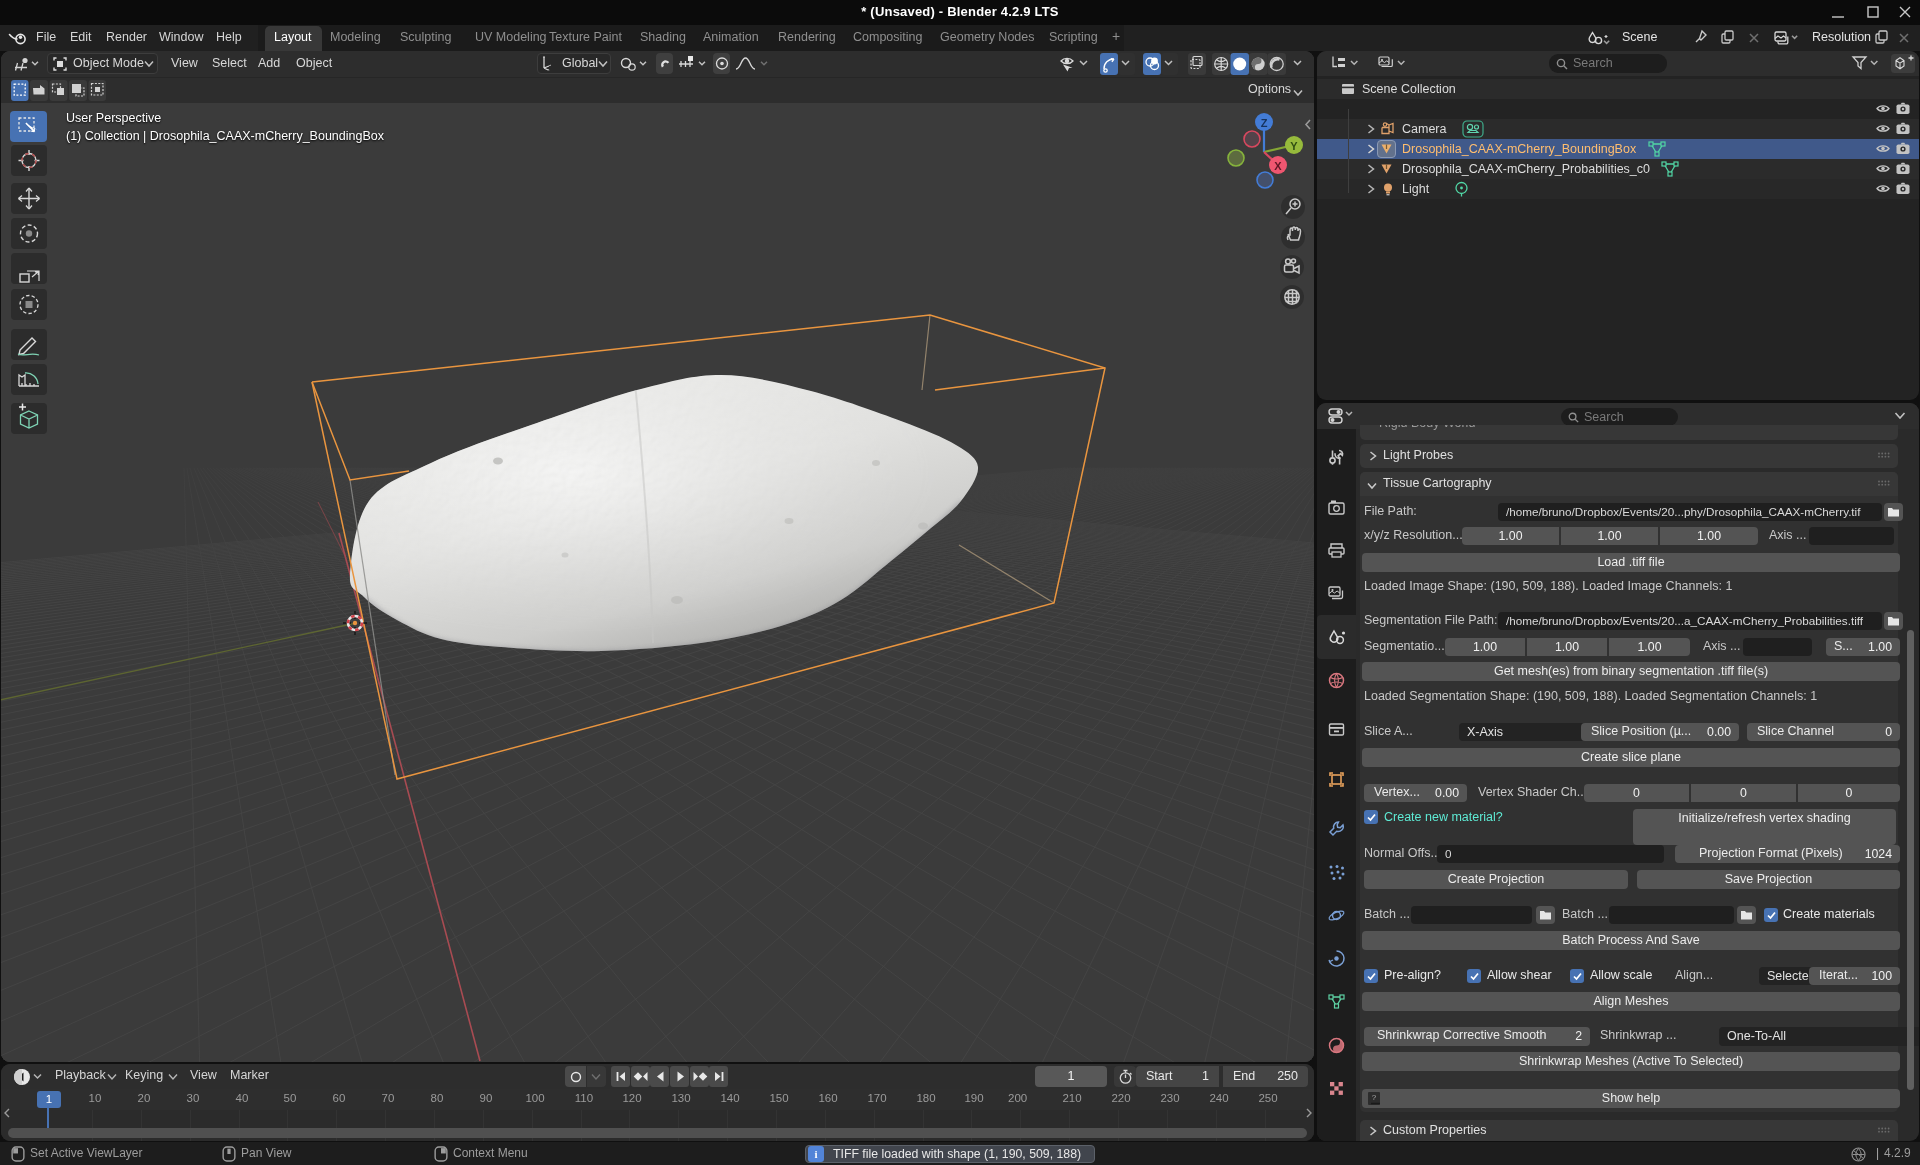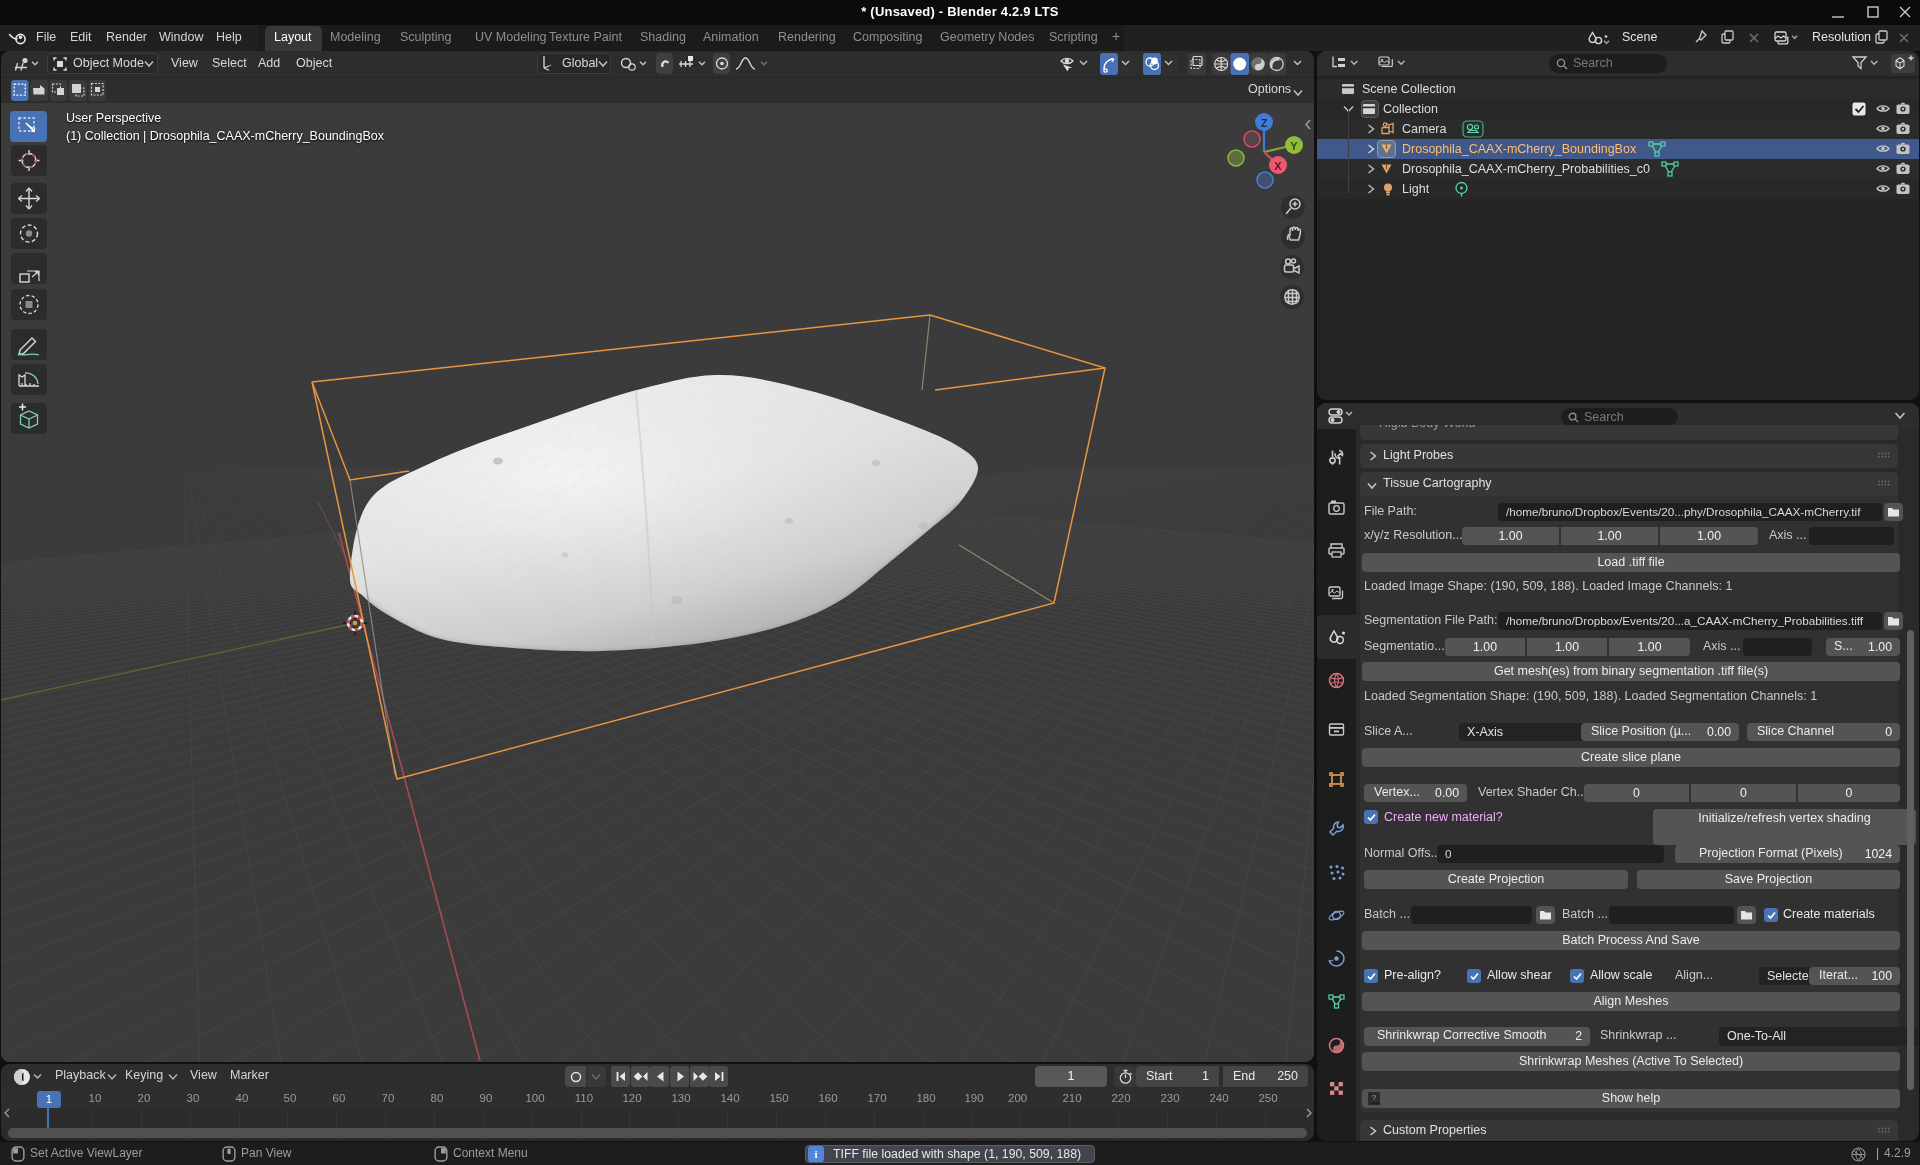--- a/index.html
+++ b/index.html
@@ -630,35 +630,20 @@
         <path d="M57.5 5 h5 M60 2.5 v5" stroke="#d8d8d8" stroke-width="1.3"></path>
       </svg>
     </div>
     <div class="ol-row abs" style="top:28px;background:#2b2b2b">
       <svg class="abs" style="left:24px;top:3px" width="15" height="14" viewBox="0 0 15 14">
           <rect x="1" y="2" width="12" height="10" rx="1" fill="#c9c9c9"></rect>
           <rect x="1" y="4.6" width="12" height="1.6" fill="#2b2b2b"></rect>
         </svg>
       <div class="ol-text abs" style="left:45px">Scene Collection</div>
     </div>
-    <div class="ol-row abs" style="top:48px;background:#282828">
-      <svg class="abs" style="left:25px;top:4px" width="13" height="12" viewBox="0 0 13 12">
-          <path d="M2 3.5 l4.5 5 l4.5 -5" fill="none" stroke="#c0c0c0" stroke-width="1.5"></path>
-        </svg>
-      <div class="abs" style="left:44px;top:1px;width:18px;height:18px;background:#3e3e3e;border:1px solid #5a5a5a;border-radius:4px"></div>
-      <svg class="abs" style="left:45px;top:3px" width="15" height="14" viewBox="0 0 15 14">
-          <rect x="1" y="2" width="12" height="10" rx="1" fill="#d4d4d4"></rect>
-          <rect x="1" y="4.6" width="12" height="1.6" fill="#282828"></rect>
-        </svg>
-      <div class="ol-text abs" style="left:66px">Collection</div>
-      <svg class="abs" style="left:535px;top:3px" width="15" height="14" viewBox="0 0 15 14">
-          <rect x="0.5" y="0.5" width="13" height="13" rx="2" fill="#e8e8e8"></rect>
-          <path d="M3.5 7 l3 3 l5 -6" fill="none" stroke="#222" stroke-width="1.8"></path>
-        </svg>
-    </div>
     <div class="ol-row abs" style="top:68px;background:#2b2b2b">
       <svg class="abs" style="left:48px;top:4px" width="12" height="12" viewBox="0 0 12 12">
           <path d="M3.5 2 l5 4 l-5 4" fill="none" stroke="#b5b5b5" stroke-width="1.5"></path>
         </svg>
       <svg class="abs" style="left:63px;top:3px" width="16" height="14" viewBox="0 0 16 14">
           <path d="M2 5.5 h7 v-2.5 l-2.8 -1.8 m2.8 1.8 l4 -1.5 v9 l-4 -1.5 m-7 -3.5 v6 h7 v-6" fill="none" stroke="#e0a16a" stroke-width="1.3"></path>
           <circle cx="5" cy="2.6" r="1.7" fill="none" stroke="#e0a16a" stroke-width="1.2"></circle>
         </svg>
       <div class="ol-text abs" style="left:85px">Camera</div>
       <svg class="abs" style="left:145px;top:1px" width="22" height="18" viewBox="0 0 22 18">
@@ -975,22 +960,22 @@
         </div>
   <div class="abs plabel" style="left:57px;top:382px;color:#eaeaea">Vertex...</div>
   <div class="abs plabel" style="left:161px;top:382px;color:#c8c8c8">Vertex Shader Ch...</div>
   <div class="abs nfield" style="left:267px;top:381px;width:105px;height:18px;line-height:18px;text-align:center;border-radius:4px 0 0 4px">0</div>
   <div class="abs nfield" style="left:374px;top:381px;width:105px;height:18px;line-height:18px;text-align:center;border-radius:0">0</div>
   <div class="abs nfield" style="left:481px;top:381px;width:102px;height:18px;line-height:18px;text-align:center;border-radius:0 4px 4px 0">0</div>
   <div class="abs check" style="left:47px;top:407px"></div>
         <svg class="abs" style="left:49px;top:409px" width="11" height="11" viewBox="0 0 11 11">
           <path d="M2 5.5 l2.5 2.5 l4.5 -5.5" fill="none" stroke="#ffffff" stroke-width="1.7"></path>
         </svg>
-  <div class="abs plabel" style="left:67px;top:407px;color:#f0abfc">Create new material?</div>
-  <div class="abs btn" style="left:336px;top:406px;width:263px;height:36px;line-height:19px">Initialize/refresh vertex shading</div>
+  <div class="abs plabel" style="left:67px;top:407px;color:#5eead4">Create new material?</div>
+  <div class="abs btn" style="left:316px;top:406px;width:263px;height:36px;line-height:19px">Initialize/refresh vertex shading</div>
   <div class="abs plabel" style="left:47px;top:443px;color:#c8c8c8">Normal Offs...</div>
   <div class="abs dfield" style="left:120px;top:442px;width:227px;height:18px;line-height:18px;padding-left:8px">0</div>
   <div class="abs nfield" style="left:358px;top:442px;width:225px;height:18px;line-height:18px;text-align:center;border-radius:4px">
           <span style="float:left;margin-left:8px"></span>
           <span style="float:right;margin-right:8px">1024</span>
         </div>
   <div class="abs plabel" style="left:382px;top:443px;color:#eaeaea">Projection Format (Pixels)</div>
   <div class="abs btn" style="left:47px;top:467px;width:264px;height:19px;line-height:19px">Create Projection</div>
   <div class="abs btn" style="left:320px;top:467px;width:263px;height:19px;line-height:19px">Save Projection</div>
   <div class="abs plabel" style="left:47px;top:504px;color:#c8c8c8">Batch ...</div>

